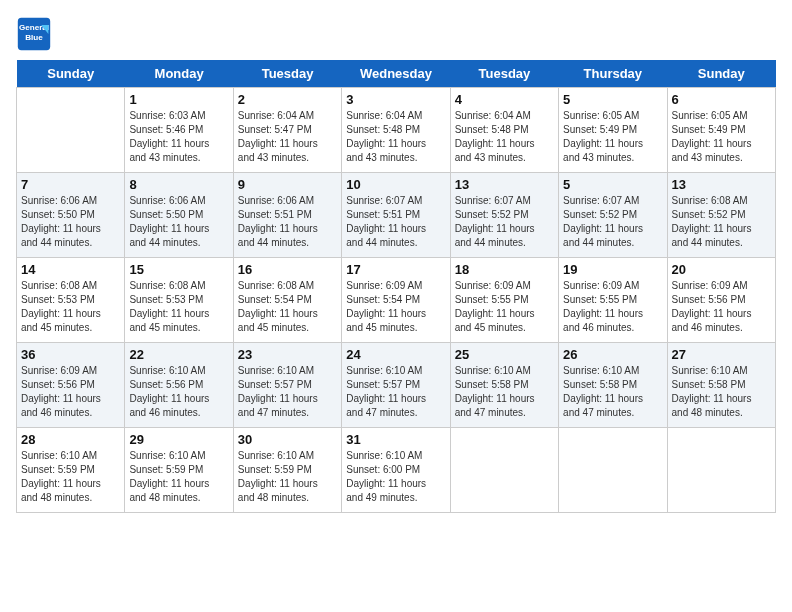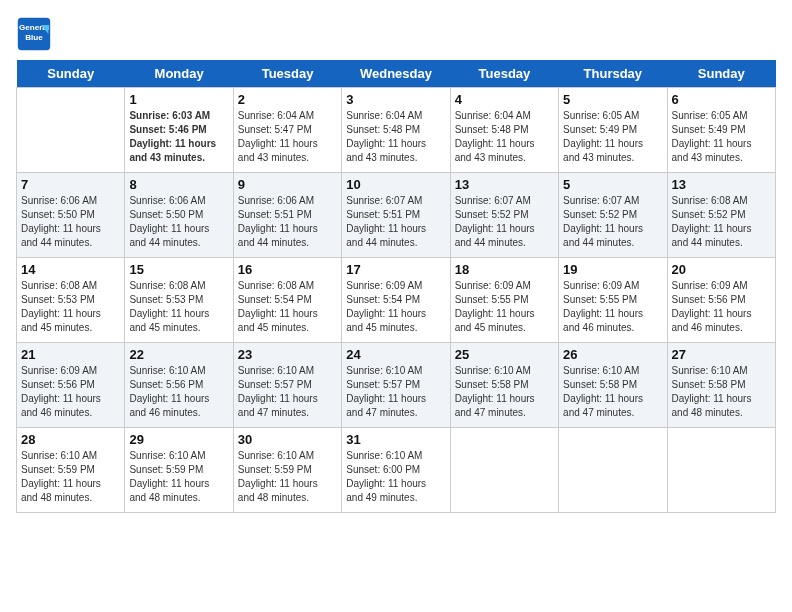--- a/index.html
+++ b/index.html
@@ -114,21 +114,21 @@
         <th>Tuesday</th>
         <th>Thursday</th>
         <th>Sunday</th>
       </tr>
   </thead>
   <tbody>
   <tr>
         <td class="empty-cell"></td>
         <td>
           <span class="day-num">1</span>
-          <div class="day-info" style="white-space: pre-line; font-weight: bold;">Sunrise: 6:03 AM
+          <div class="day-info" style="white-space: pre-line;">Sunrise: 6:03 AM
 Sunset: 5:46 PM
 Daylight: 11 hours
 and 43 minutes.</div>
         </td>
         <td>
           <span class="day-num">2</span>
           <div class="day-info" style="white-space: pre-line;">Sunrise: 6:04 AM
 Sunset: 5:47 PM
 Daylight: 11 hours
 and 43 minutes.</div>
@@ -259,21 +259,21 @@
         <td>
           <span class="day-num">20</span>
           <div class="day-info" style="white-space: pre-line;">Sunrise: 6:09 AM
 Sunset: 5:56 PM
 Daylight: 11 hours
 and 46 minutes.</div>
         </td>
       </tr>
       <tr>
         <td>
-          <span class="day-num">21</span>
+          <span class="day-num">36</span>
           <div class="day-info" style="white-space: pre-line;">Sunrise: 6:09 AM
 Sunset: 5:56 PM
 Daylight: 11 hours
 and 46 minutes.</div>
         </td>
         <td>
           <span class="day-num">22</span>
           <div class="day-info" style="white-space: pre-line;">Sunrise: 6:10 AM
 Sunset: 5:56 PM
 Daylight: 11 hours

